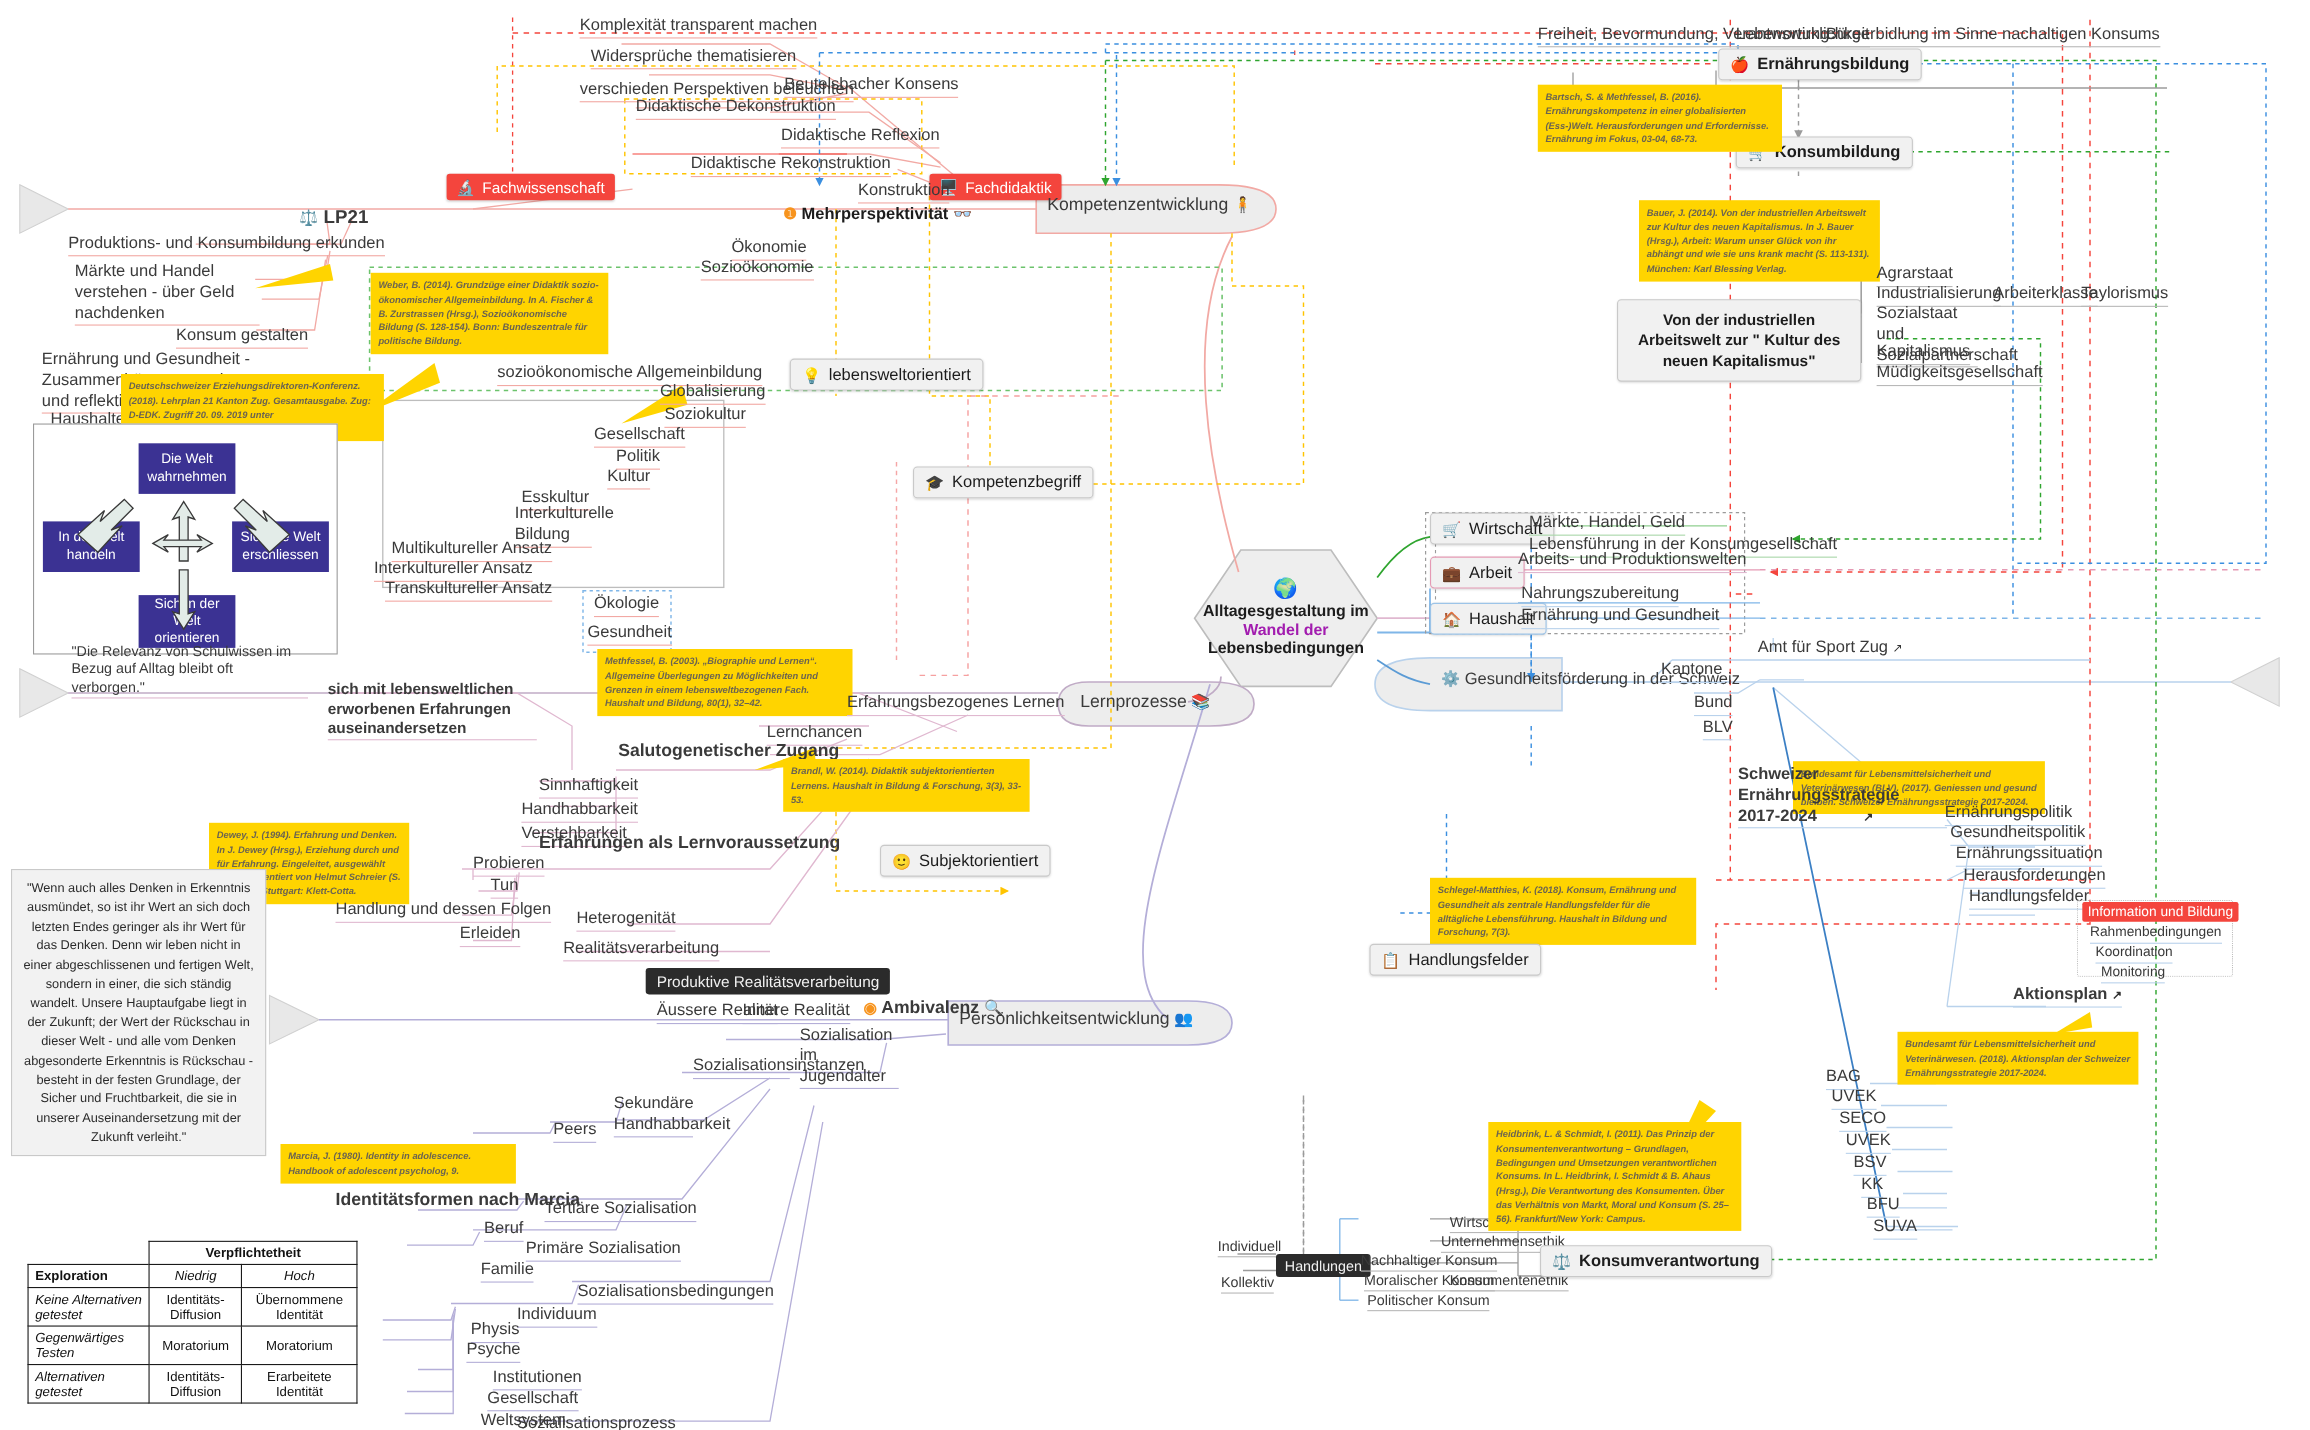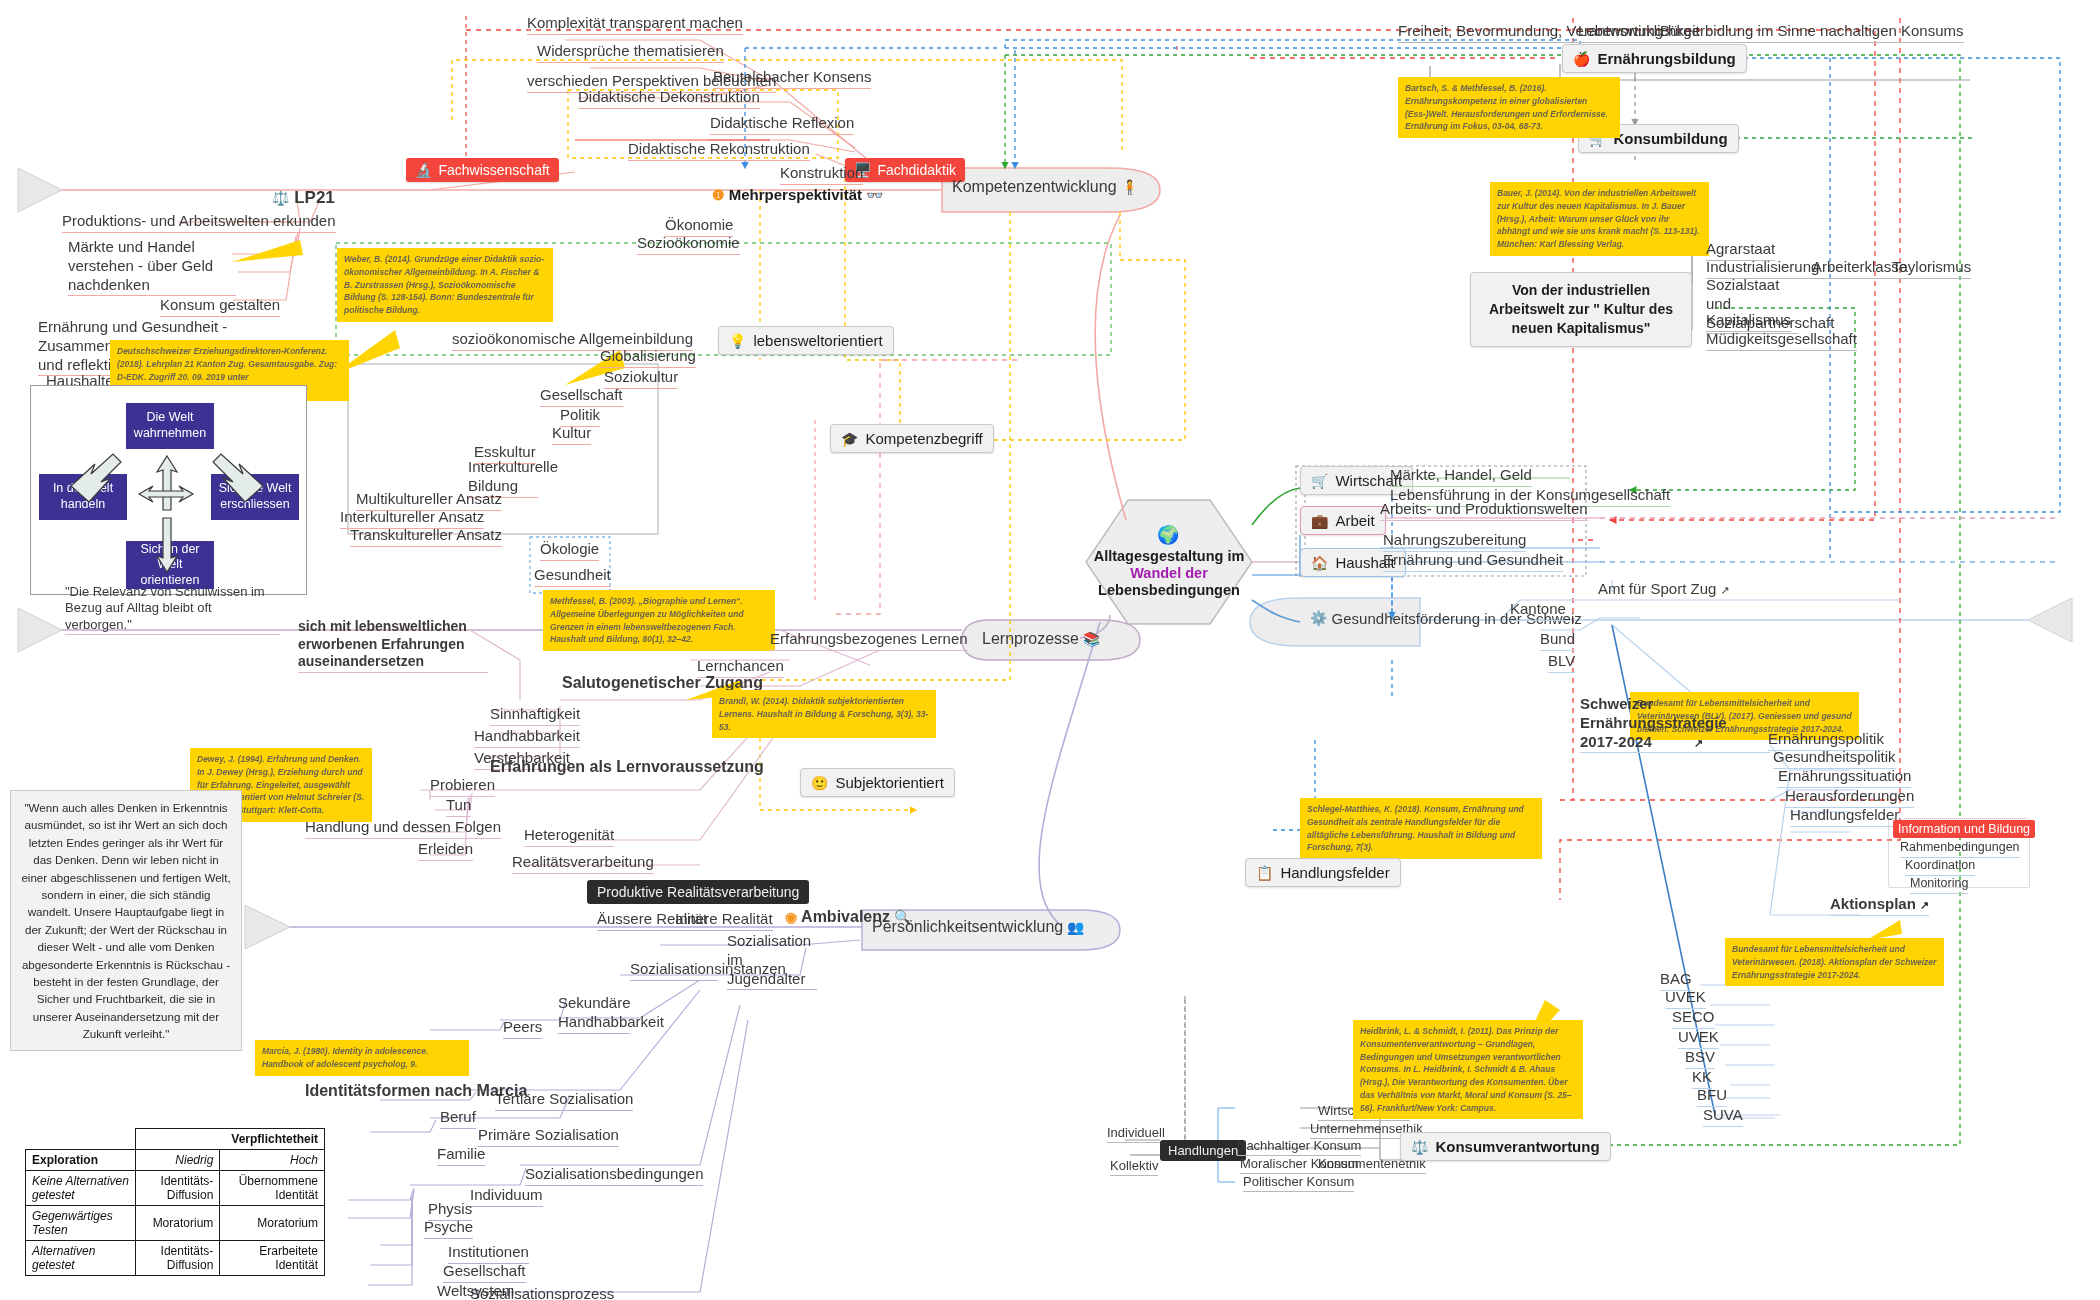--- a/index.html
+++ b/index.html
@@ -34,21 +34,21 @@
   
   .flab{position:absolute;font-size:15px;color:#3a3a3a;white-space:nowrap;}
   .ico{font-size:14px;line-height:1;}
   
   .wbox{position:absolute;background:#fff;border:1px solid #9b9b9b;}
   .wcell{position:absolute;background:#3b3293;color:#fff;font-size:12.5px;text-align:center;
          display:flex;align-items:center;justify-content:center;line-height:1.25;padding:2px;}
   .quotebox{position:absolute;background:#f2f2f2;border:1px solid #c9c9c9;font-size:11.6px;
             color:#2a2a2a;line-height:1.5;text-align:center;padding:8px 9px;}
   table.marcia{position:absolute;border-collapse:collapse;background:#fff;font-size:12px;color:#111;}
-  table.marcia td,table.marcia th{border:1px solid #1a1a1a;padding:3px 6px;text-align:right;vertical-align:middle;}
+  table.marcia td,table.marcia th{border:1px solid #1a1a1a;padding:3px 6px;text-align:center;vertical-align:middle;}
   table.marcia td.lft{text-align:left;font-style:italic;}
   .ext{font-size:11px;color:#333;}
   svg.lines{position:absolute;left:0;top:0;width:2100px;height:1300px;pointer-events:none;}
 </style>
 </head>
 <body>
 
 <div id="canvas">
 
   <svg class="lines" viewBox="0 0 2100 1300">
@@ -299,21 +299,21 @@
 
   <div class="leaf u-red" style="left:578px;top:88px;">Didaktische Dekonstruktion</div>
   <div class="leaf u-red" style="left:710px;top:114px;">Didaktische Reflexion</div>
   <div class="leaf u-red" style="left:628px;top:140px;">Didaktische Rekonstruktion</div>
   <div class="leaf u-red" style="left:780px;top:164px;">Konstruktion</div>
 
   <div class="flab bold" style="left:272px;top:188px;font-size:17px;">
     <span class="ico">⚖️</span>
     <span>LP21</span>
   </div>
-  <div class="leaf u-red" style="left:62px;top:212px;">Produktions- und Arbeitswelten erkunden</div>
+  <div class="leaf u-red" style="left:62px;top:212px;">Produktions- und Konsumbildung erkunden</div>
   <div class="leaf u-red wrap" style="left:68px;top:238px;width:168px;">Märkte und Handel verstehen - über Geld nachdenken</div>
   <div class="leaf u-red" style="left:160px;top:296px;">Konsum gestalten</div>
   <div class="leaf u-red wrap" style="left:38px;top:318px;width:196px;">Ernährung und Gesundheit - Zusammenhänge verstehen und reflektiert handeln</div>
   <div class="leaf u-red" style="left:46px;top:372px;">Haushalten und Zusammenleben gestalten</div>
 
   <div class="note" style="left:110px;top:340px;width:225px;">Deutschschweizer Erziehungsdirektoren-Konferenz. (2018). Lehrplan 21 Kanton Zug. Gesamtausgabe. Zug: D-EDK. Zugriff 20. 09. 2019 unter https://zg.lehrplan.ch/downloads.php</div>
 
   <div class="wbox" style="left:30px;top:385px;width:275px;height:208px;">
     <div class="wcell" style="left:95px;top:17px;width:84px;height:42px;">Die Welt wahrnehmen</div>
     <div class="wcell" style="left:8px;top:88px;width:84px;height:42px;">In der Welt handeln</div>

